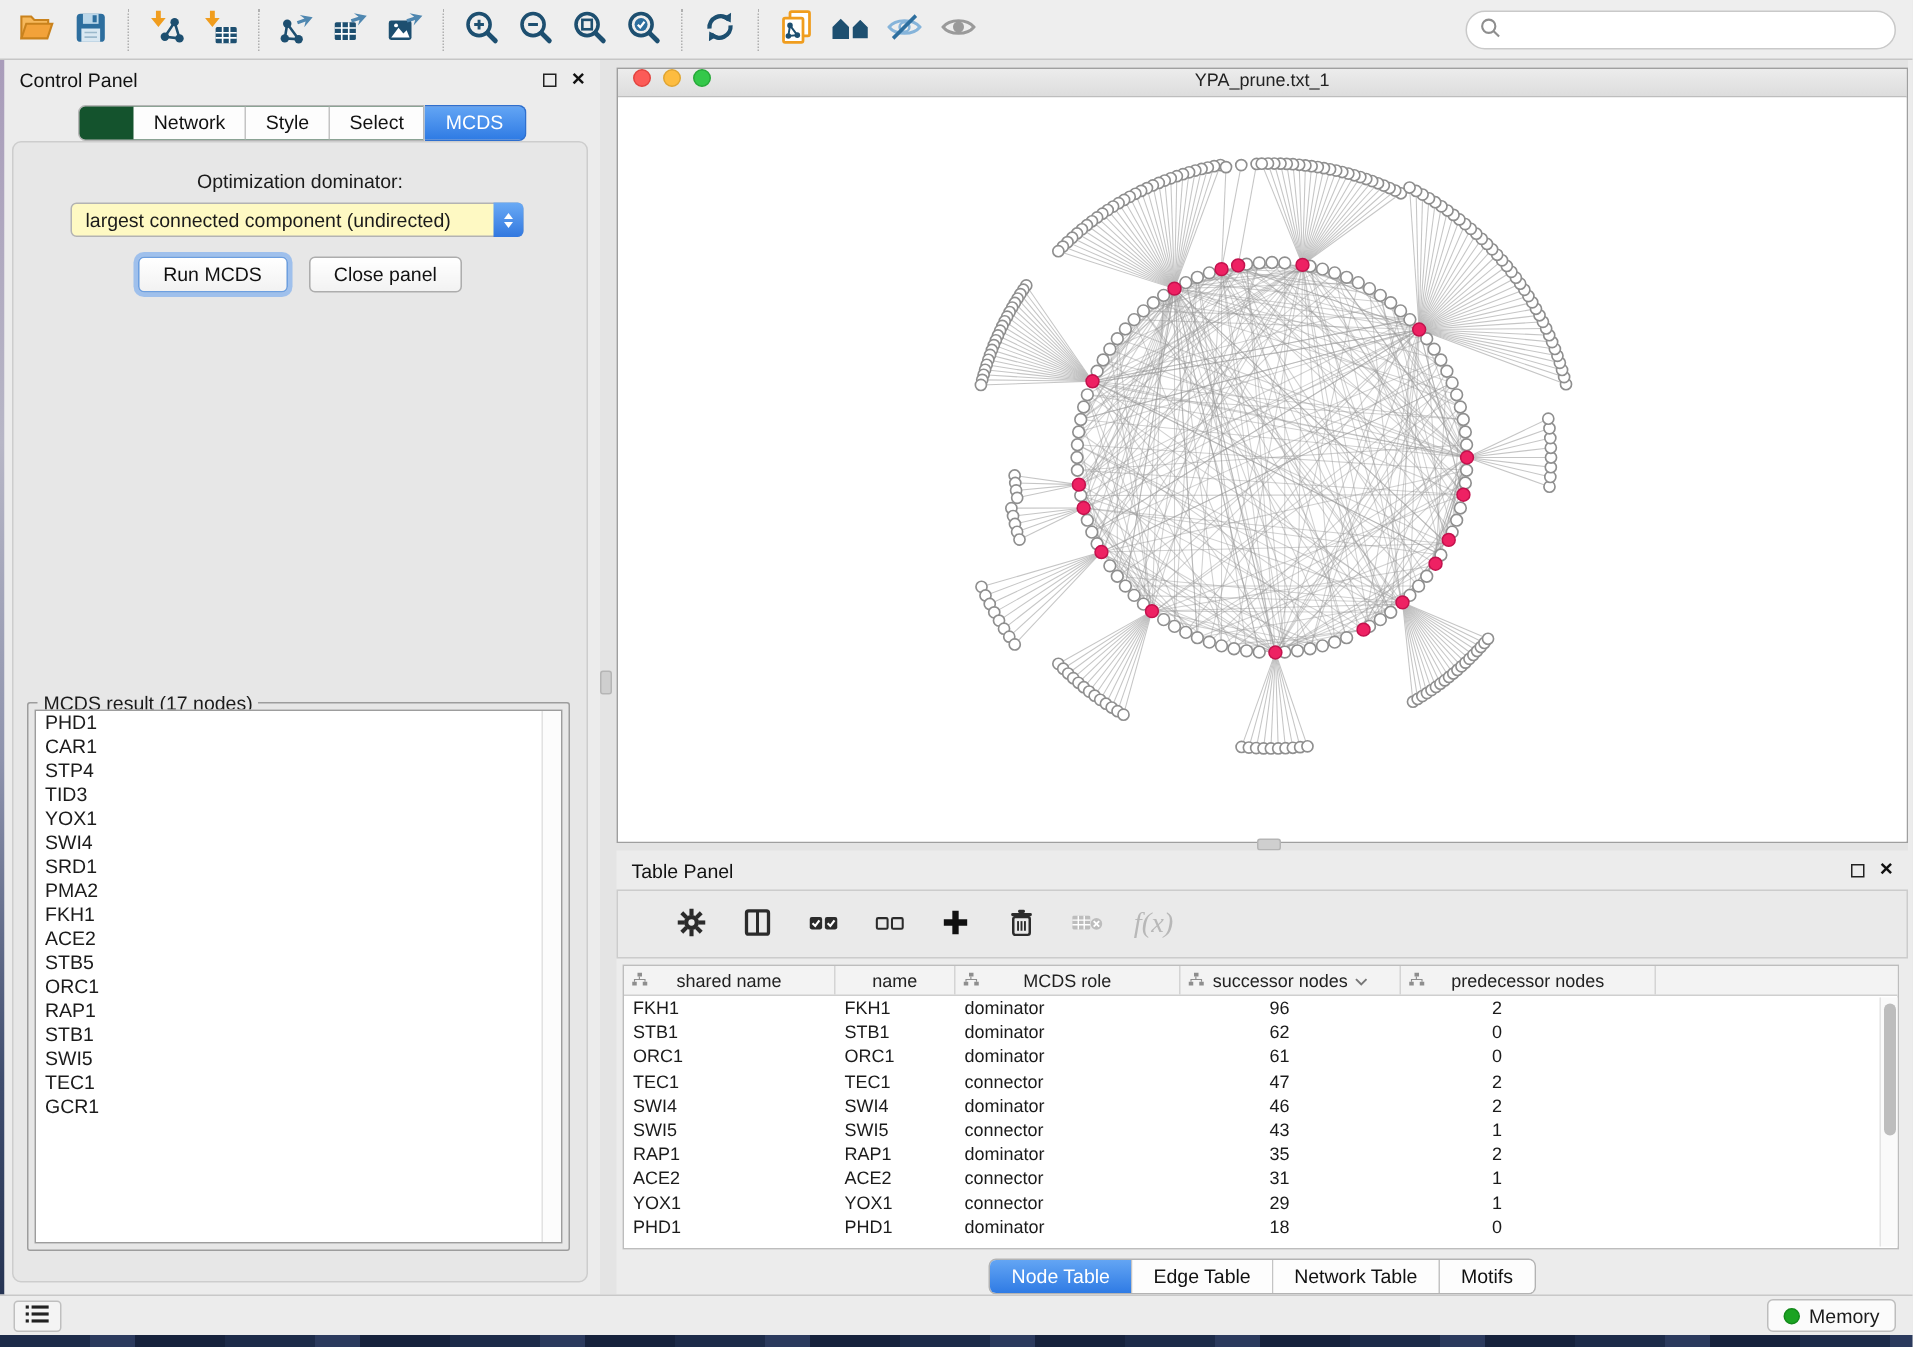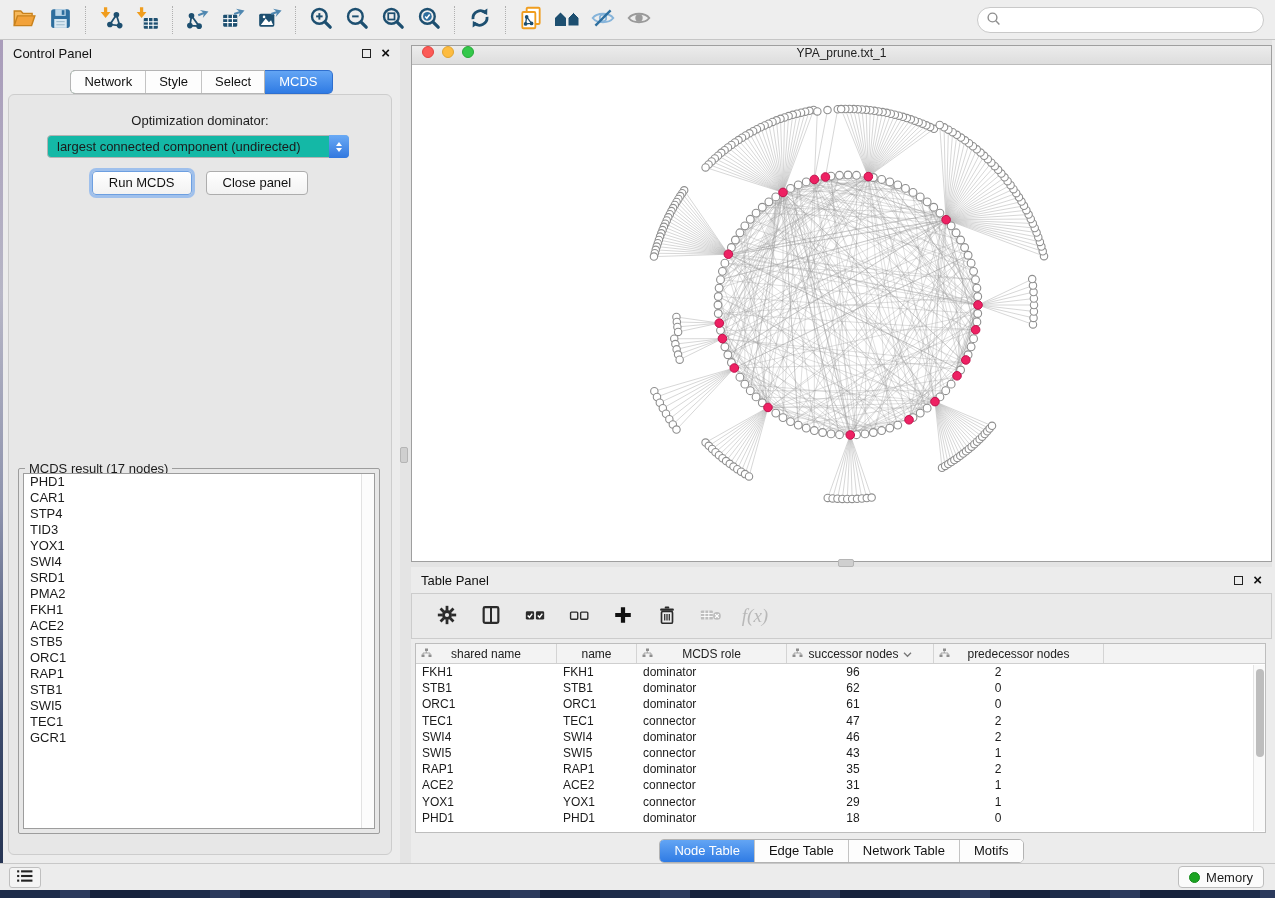--- a/index.html
+++ b/index.html
@@ -30,30 +30,30 @@
   #right-area { position:absolute; left:408px; top:40px; width:864px; height:823px; background:#e4e4e4; }
 
   
   .panel-header { display:flex; align-items:center; height:26px; padding:0 10px; }
   .panel-title { font-size:13px; color:#111; }
   .panel-winbtns { margin-left:auto; display:flex; gap:10px; align-items:center; }
   .float-box { width:9px; height:9px; border:1.6px solid #222; display:inline-block; }
   .close-x { font-weight:bold; font-size:15px; line-height:10px; color:#111; }
 
   #cp-tabs { position:absolute; left:0; top:30px; width:100%; display:flex; justify-content:center; }
-  .cp-tabgroup { display:flex; border:1px solid #b5b5b5; border-radius:5px 0 0 5px; overflow:hidden; background:#14532d; }
+  .cp-tabgroup { display:flex; border:1px solid #b5b5b5; border-radius:5px 0 0 5px; overflow:hidden; background:#14532d;padding-left:36px; }
   .cp-tab { padding:3px 13px 4px; font-size:13px; background:#fdfdfd; border-right:1px solid #c4c4c4; color:#111; }
   .cp-tab:last-child { border-right:none; }
   .cp-tab-active { padding:3px 14px 4px; font-size:13px; color:#fff; border:1px solid #2f6fce; border-left:none;
      background:linear-gradient(#63a5f4,#2f7be4); border-radius:0 5px 5px 0; }
 
   #cp-content { position:absolute; left:5px; right:8px; top:54px; bottom:8px; background:#e7e7e7;
      border:1px solid #cdcdcd; border-radius:6px; }
   #opt-label { position:absolute; top:18px; width:100%; text-align:center; font-size:13px; }
-  #opt-select { position:absolute; left:38px; right:42px; top:40px; height:23px; background:#14b8a6;
+  #opt-select { position:absolute; left:38px; right:42px; top:40px; height:23px; background:#fef9c3;
      border:1px solid #b3b3b3; border-radius:4px; display:flex; align-items:center; }
   #opt-select .sel-text { flex:1; padding-left:9px; font-size:13px; white-space:nowrap; overflow:hidden; }
   #opt-select .stepper { width:20px; height:23px; margin-right:-1px; border-radius:0 4px 4px 0;
      background:linear-gradient(#6aaaf5,#3278df); display:flex; flex-direction:column; align-items:center; justify-content:center; gap:2px; }
   .tri-up { width:0;height:0;border-left:3.5px solid transparent;border-right:3.5px solid transparent;border-bottom:4.5px solid #fff; }
   .tri-dn { width:0;height:0;border-left:3.5px solid transparent;border-right:3.5px solid transparent;border-top:4.5px solid #fff; }
   #cp-buttons { position:absolute; top:76px; width:100%; display:flex; justify-content:center; gap:14px; }
   .btn { background:linear-gradient(#ffffff,#f2f2f2); border:1px solid #adadad; border-radius:4px;
      padding:3px 16px 4px; font-size:13px; color:#111; }
   .btn-focus { box-shadow:0 0 0 3px rgba(100,160,240,.55); border-color:#6d9fe0; }
@@ -78,21 +78,21 @@
   #net-canvas { position:absolute; left:0; top:19px; right:0; bottom:0; background:#fff; }
 
   
   #h-splitter { position:absolute; left:3px; top:522px; width:861px; height:5px; background:#e4e4e4; }
   #h-splitter .grip { position:absolute; left:427px; top:-3px; width:16px; height:8px; background:#cfcfcf;
      border:1px solid #b5b5b5; border-radius:2px; }
 
   
   #table-panel { position:absolute; left:3px; top:527px; width:861px; height:296px; background:#ececec; }
   #tp-toolbar { position:absolute; left:0; right:0; top:26px; height:46px; background:#eaeaea;
-     border:1px solid #cccccc; display:flex; align-items:center; gap:14px; padding-left:20px; }
+     border:1px solid #cccccc; display:flex; align-items:center; gap:14px; padding-left:34px; }
   .tp-btn { width:30px; height:30px; display:flex; align-items:center; justify-content:center; }
   .fx { font-family:"Liberation Serif","DejaVu Serif",serif; font-style:italic; font-size:19px; color:#b8b8b8; }
 
   #table-wrap { position:absolute; left:4px; right:6px; top:76px; height:190px; background:#fff; border:1px solid #bdbdbd; }
   #table-head { display:flex; height:20px; background:#f3f3f3; border-bottom:1px solid #cfcfcf; }
   .th { display:flex; align-items:center; justify-content:center; gap:4px; border-right:1px solid #d4d4d4;
         font-size:12px; color:#222; position:relative; }
   .th .tree-ico { position:absolute; left:5px; top:4px; }
   .th-fill { flex:1; border-right:none; }
   #table-body { position:absolute; left:0; right:0; top:20px; bottom:0; overflow:hidden; }

